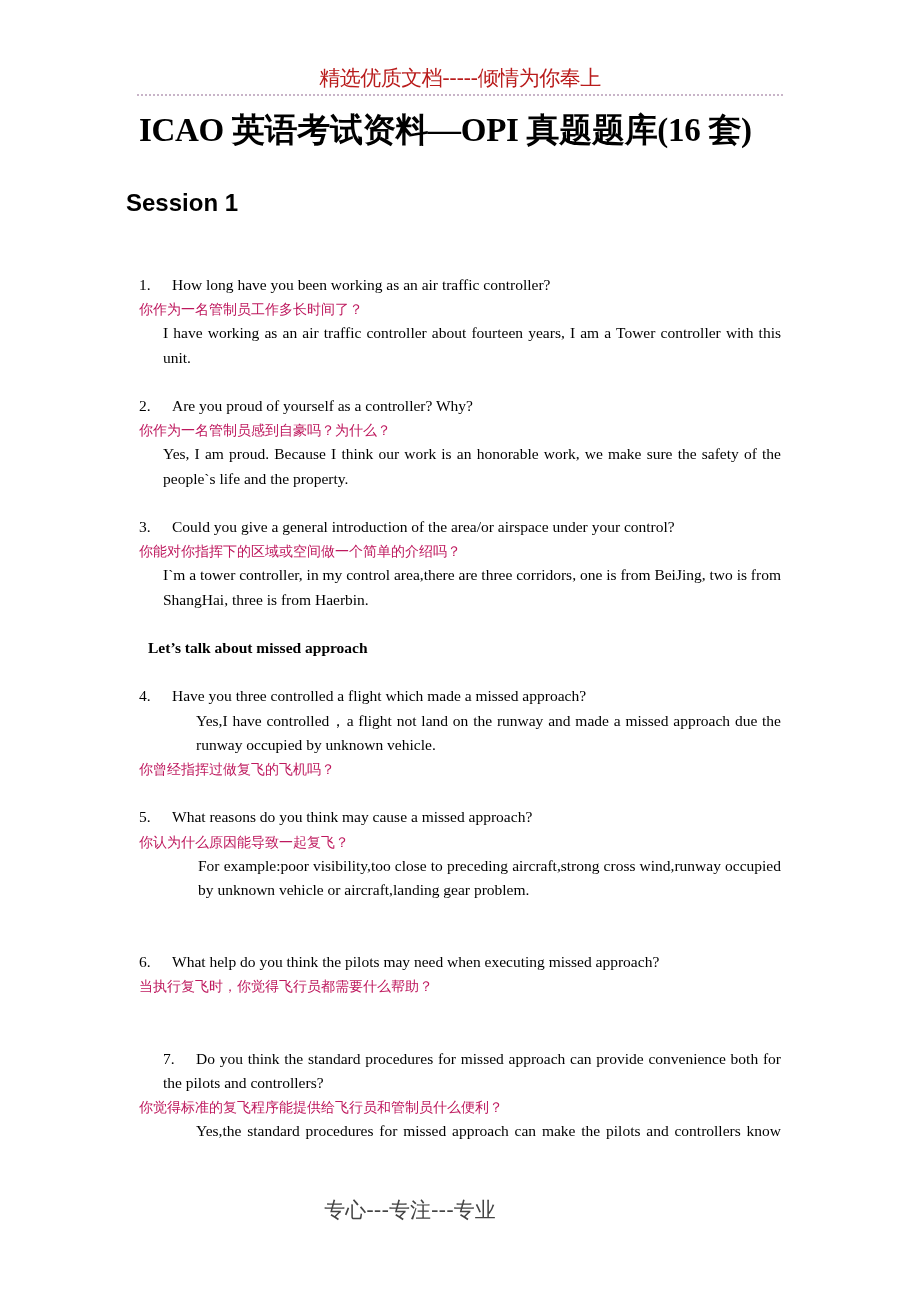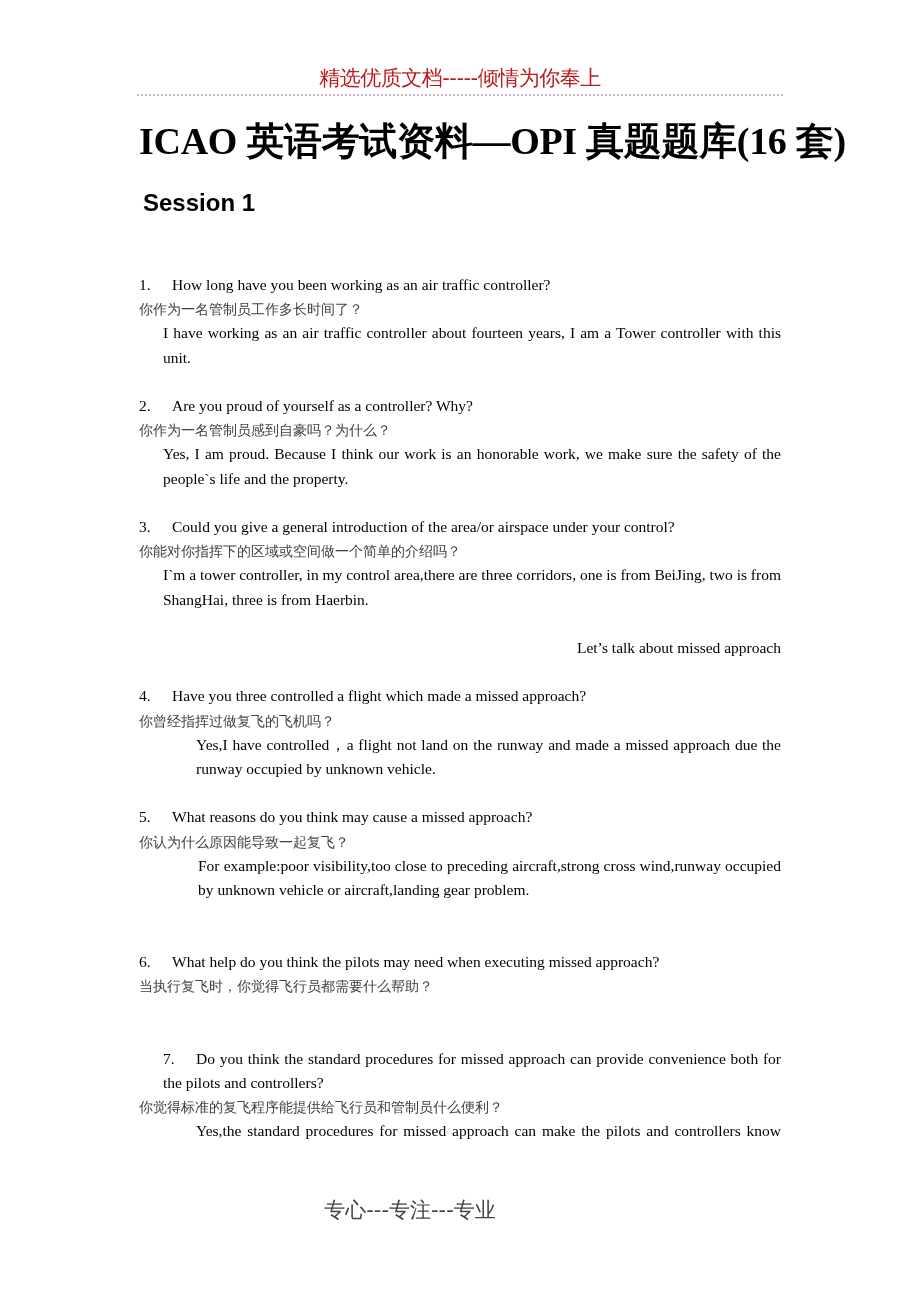--- a/index.html
+++ b/index.html
@@ -2,36 +2,36 @@
 <html><head>
 <meta charset="utf-8">
 <style>
   html, body { margin: 0; padding: 0; background: #ffffff; }
   body { width: 920px; height: 1302px; position: relative; overflow: hidden;
          font-family: "Liberation Serif", "DejaVu Serif", serif; color: #000; }
   .page-header { position: absolute; top: 64px; left: 0; width: 920px; text-align: center;
                  font-size: 21px; color: #b91c1c; font-family: "DejaVu Sans", sans-serif; letter-spacing: -0.5px; }
   .header-rule { position: absolute; top: 94px; left: 137px; width: 646px; height: 0;
                  border-top: 2px dotted #c8b4c8; }
-  .title { position: absolute; top: 116px; left: 139px; width: 650px; font-size: 38px;
+  .title { position: absolute; top: 108px; left: 139px; width: 650px; font-size: 33px;
            font-weight: bold; white-space: nowrap; letter-spacing: -0.3px; }
-  .session { position: absolute; top: 189px; left: 143px; font-size: 24px; font-weight: bold;
+  .session { position: absolute; top: 189px; left: 126px; font-size: 24px; font-weight: bold;
              font-family: "Liberation Sans", sans-serif; }
   .content { position: absolute; top: 273px; left: 139px; width: 642px; font-size: 15.5px; line-height: 24.2px; }
   .line { margin: 0; }
   .q { display: flex; }
   .qnum { width: 33px; flex: none; }
-  .zh { font-family: "DejaVu Sans", sans-serif; font-size: 14px; color: #404040; }
+  .zh { font-family: "DejaVu Sans", sans-serif; font-size: 14px; color: #be185d; }
   .ans { text-align: justify; text-align-last: left; margin-left: 24px; }
   .ind { padding-left: 33px; }
   .ind2 { padding-left: 35px; }
   .first-ind { text-indent: 33px; }
   .gap { height: 24.2px; }
   .gap2 { height: 48px; }
-  .topic { font-weight: normal; padding-left: 9px; text-align: right; }
+  .topic { font-weight: bold; padding-left: 9px; }
   .footer { position: absolute; top: 1196px; left: 0; width: 820px; text-align: center;
             font-size: 21px; color: #444; font-family: "DejaVu Sans", sans-serif; }
 </style>
 </head>
 <body>
 
 <div class="page-header">精选优质文档-----倾情为你奉上</div>
 <div class="header-rule"></div>
 
 <div class="title">ICAO 英语考试资料—OPI 真题题库(16 套)</div>
@@ -70,22 +70,22 @@
   <div class="gap"></div>
 
   <div class="line topic">Let’s talk about missed approach</div>
   <div class="gap"></div>
 
   <div>
     <div class="q line">
       <span class="qnum">4.</span>
       <span>Have you three controlled a flight which made a missed approach?</span>
     </div>
+    <div class="line ans ind">Yes,I have controlled，a flight not land on the runway and made a missed approach due the runway occupied by unknown vehicle.</div>
     <div class="line zh">你曾经指挥过做复飞的飞机吗？</div>
-    <div class="line ans ind">Yes,I have controlled，a flight not land on the runway and made a missed approach due the runway occupied by unknown vehicle.</div>
   </div>
   <div class="gap"></div>
 
   <div>
     <div class="q line">
       <span class="qnum">5.</span>
       <span>What reasons do you think may cause a missed approach?</span>
     </div>
     <div class="line zh">你认为什么原因能导致一起复飞？</div>
     <div class="line ans ind2">For example:poor visibility,too close to preceding aircraft,strong cross wind,runway occupied by unknown vehicle or aircraft,landing gear problem.</div>

